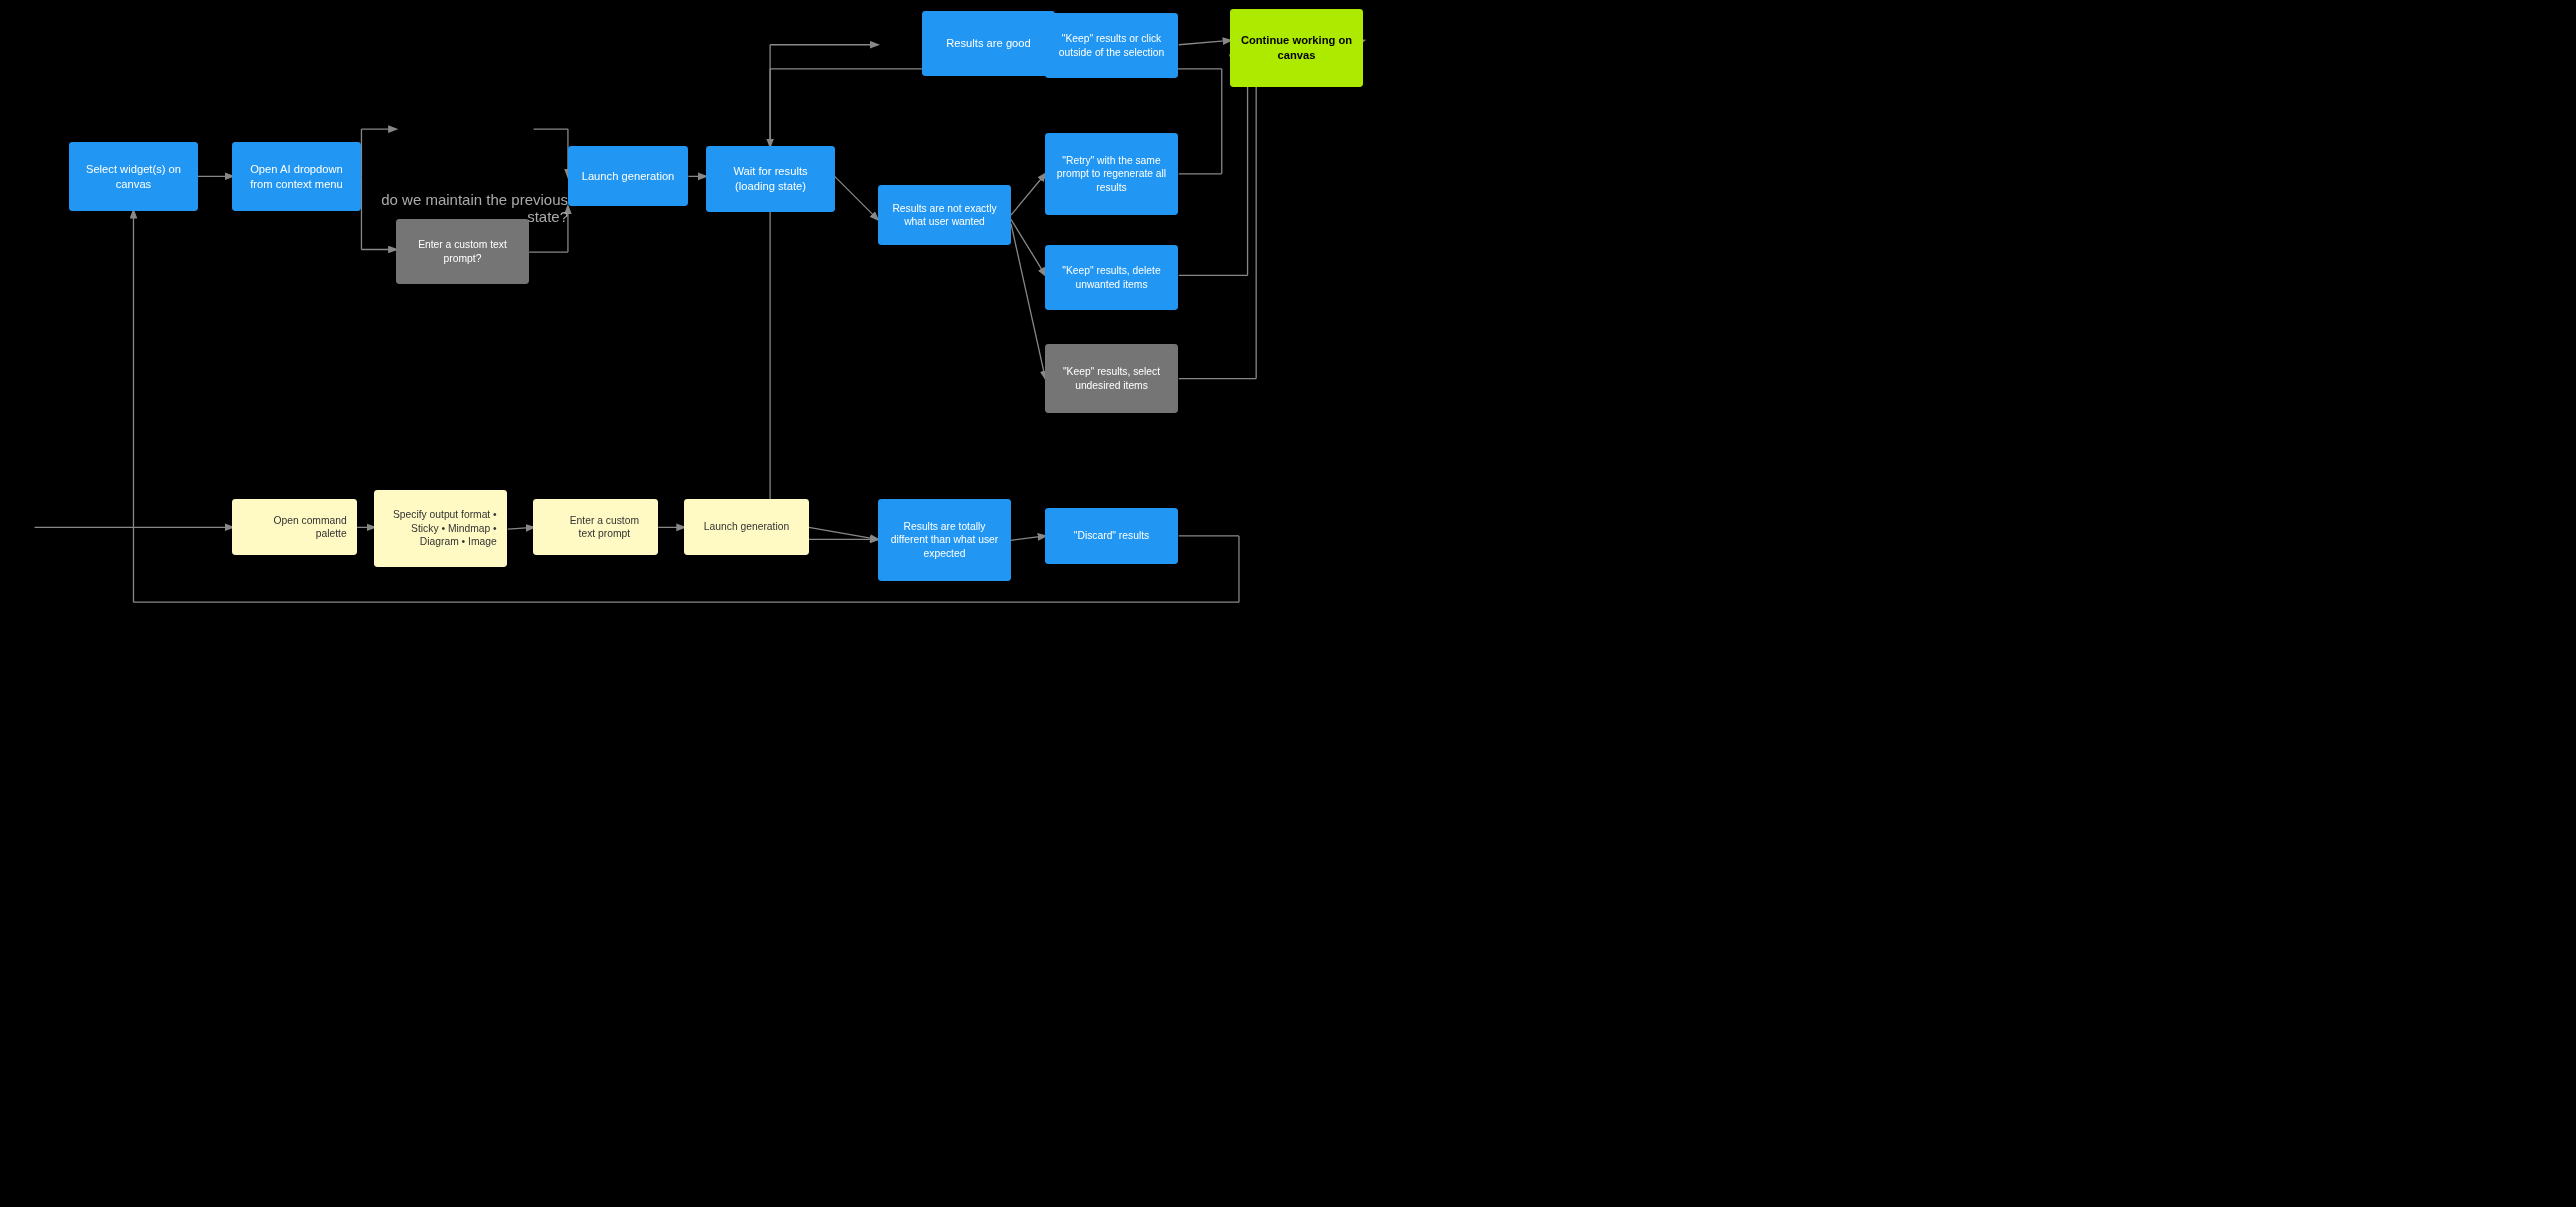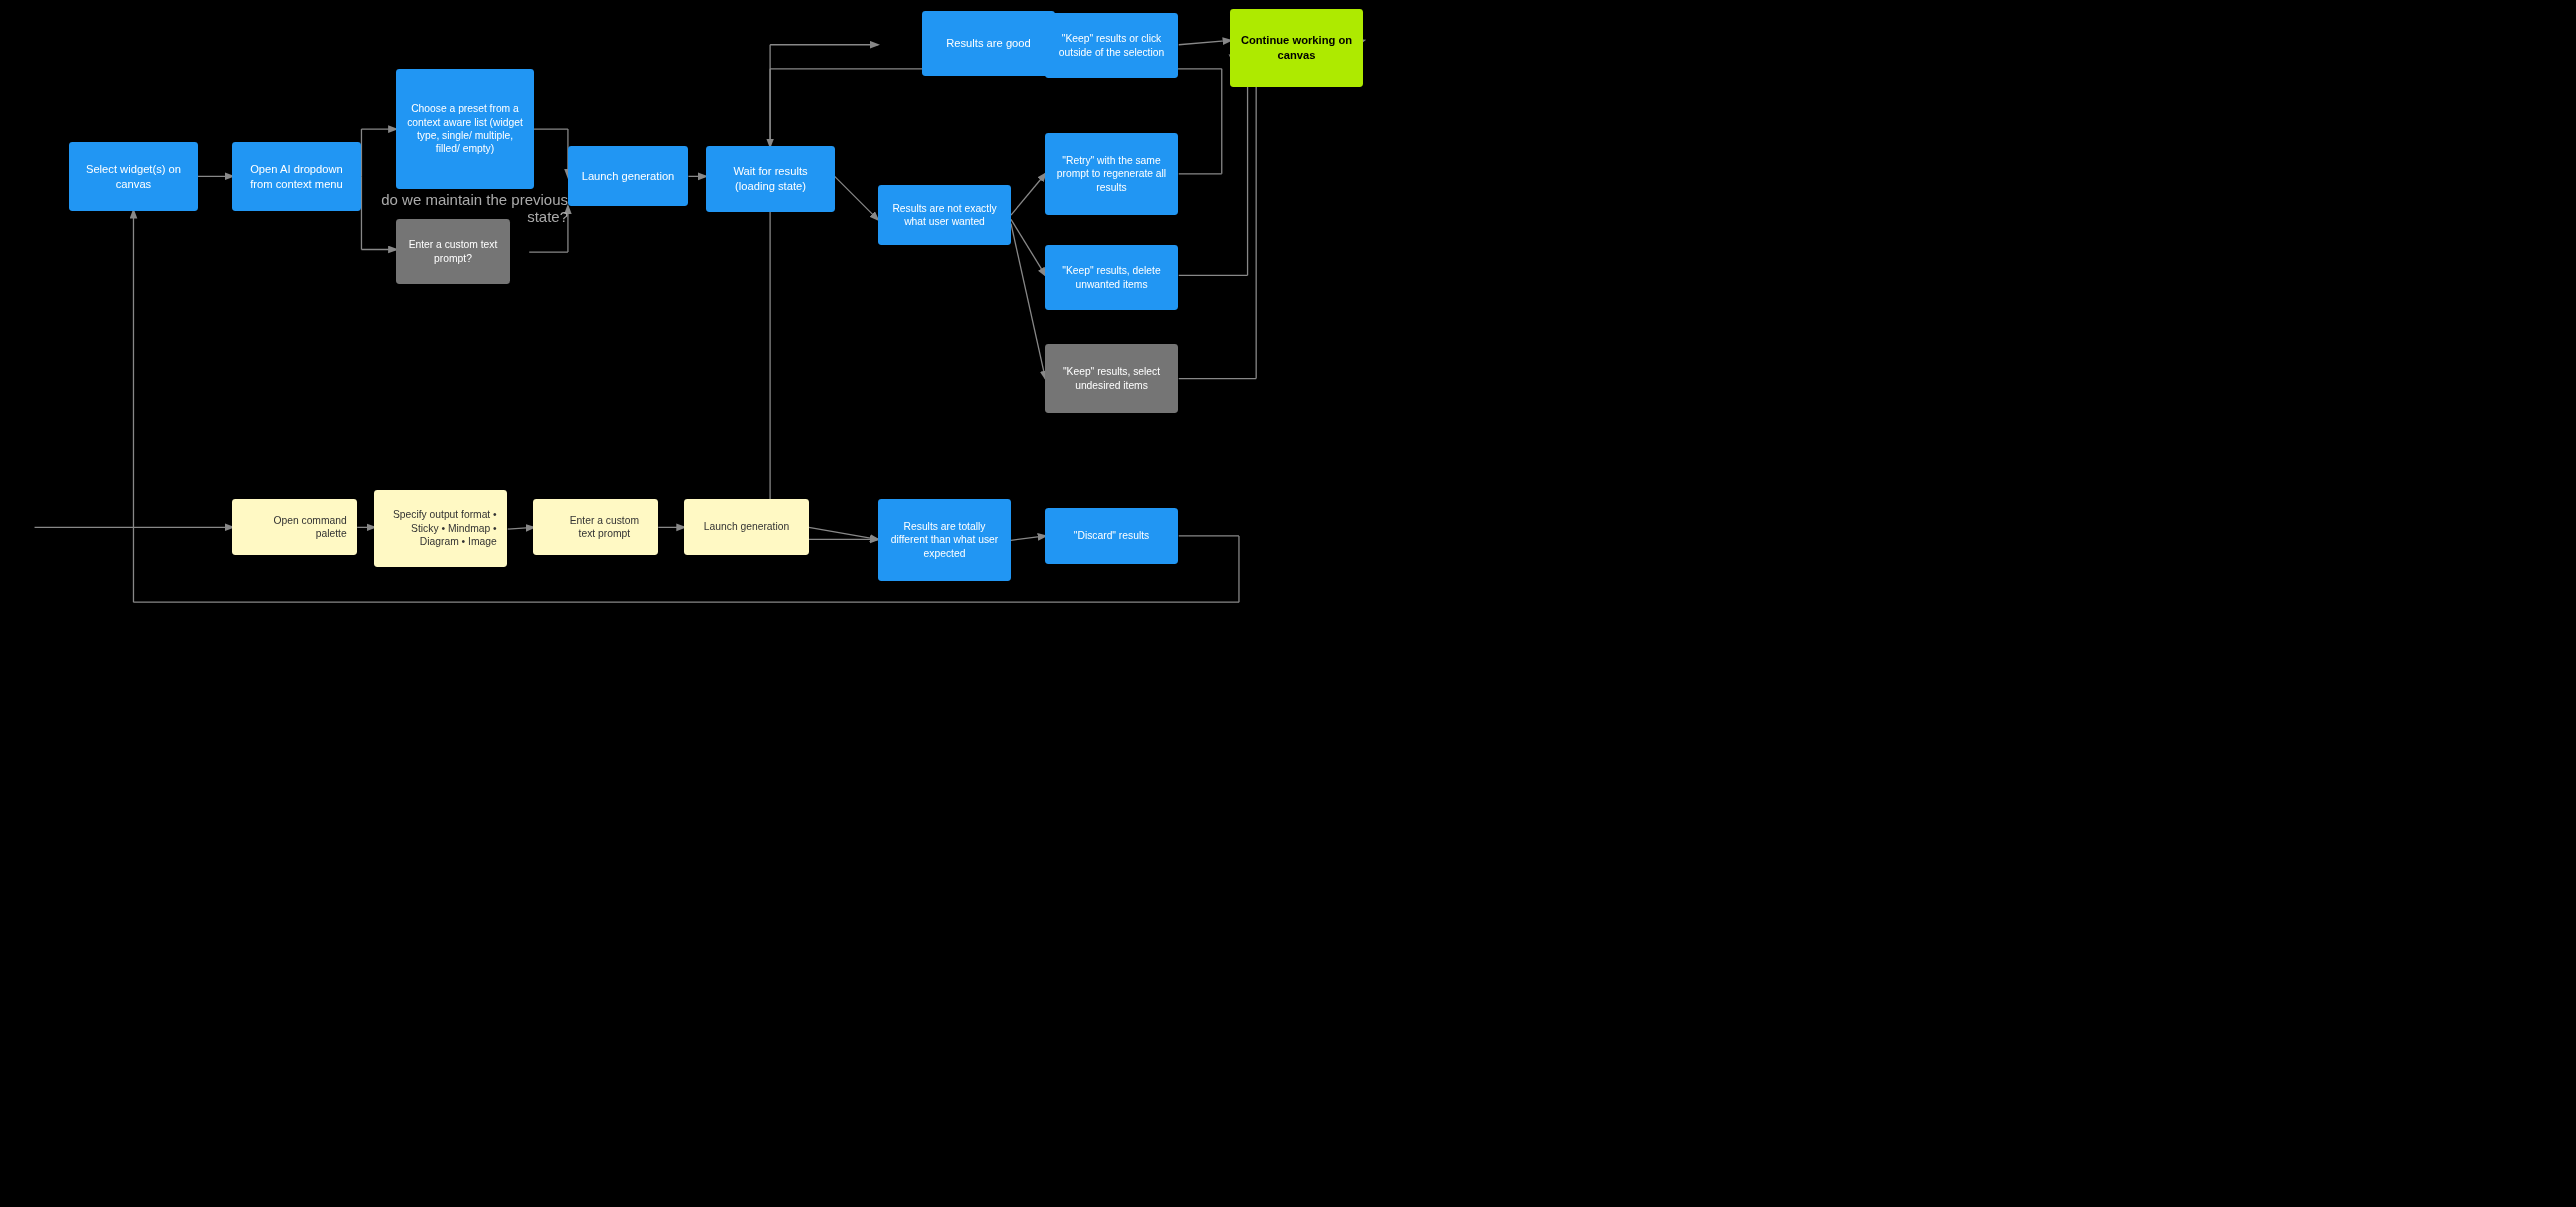--- a/index.html
+++ b/index.html
@@ -142,34 +142,26 @@
     <span>Select widget(s)
 on canvas</span>
   </div>
 
   <div class="node blue" style="left:232px; top:142px; width:129px; height:69px;">
     <span>Open AI
 dropdown from
 context menu</span>
   </div>
 
-  <div class="node blue" style="left:396px; top:69px; width:138px; height:120px; font-size:10.3px;">
-    <span>Choose a preset
-from a context
-aware list (widget
-type, single/
-multiple, filled/
-empty)</span>
-  </div>
 
   <div class="diamond-label" style="left:379px; top:191px; width:189px;">
     do we maintain the previous state?
   </div>
 
-  <div class="node gray" style="left:396px; top:219px; width:114px; height:65px; font-size:10.3px;">
+  <div class="node gray" style="left:396px; top:219px; width:133px; height:65px; font-size:10.3px;">
     <span>Enter a custom
 text prompt?</span>
   </div>
 
   <div class="node blue" style="left:568px; top:146px; width:120px; height:60px;">
     <span>Launch
 generation</span>
   </div>
 
   <div class="node blue" style="left:706px; top:146px; width:129px; height:66px;">

